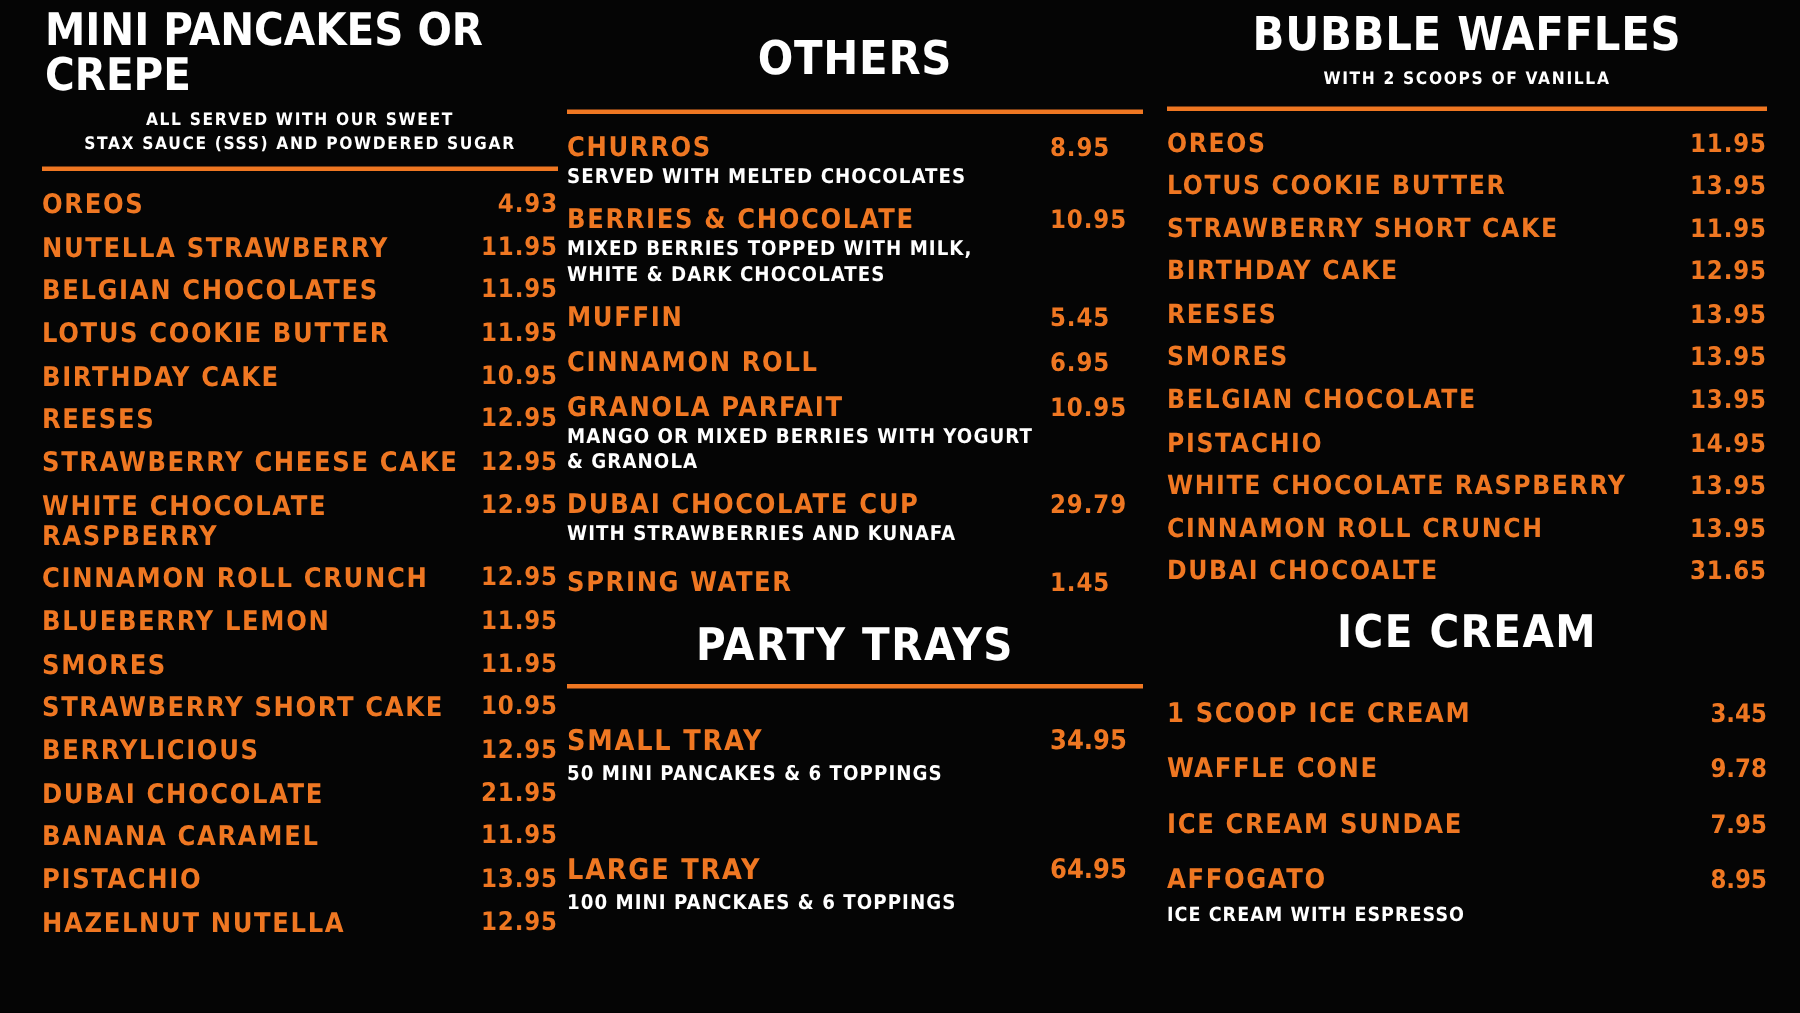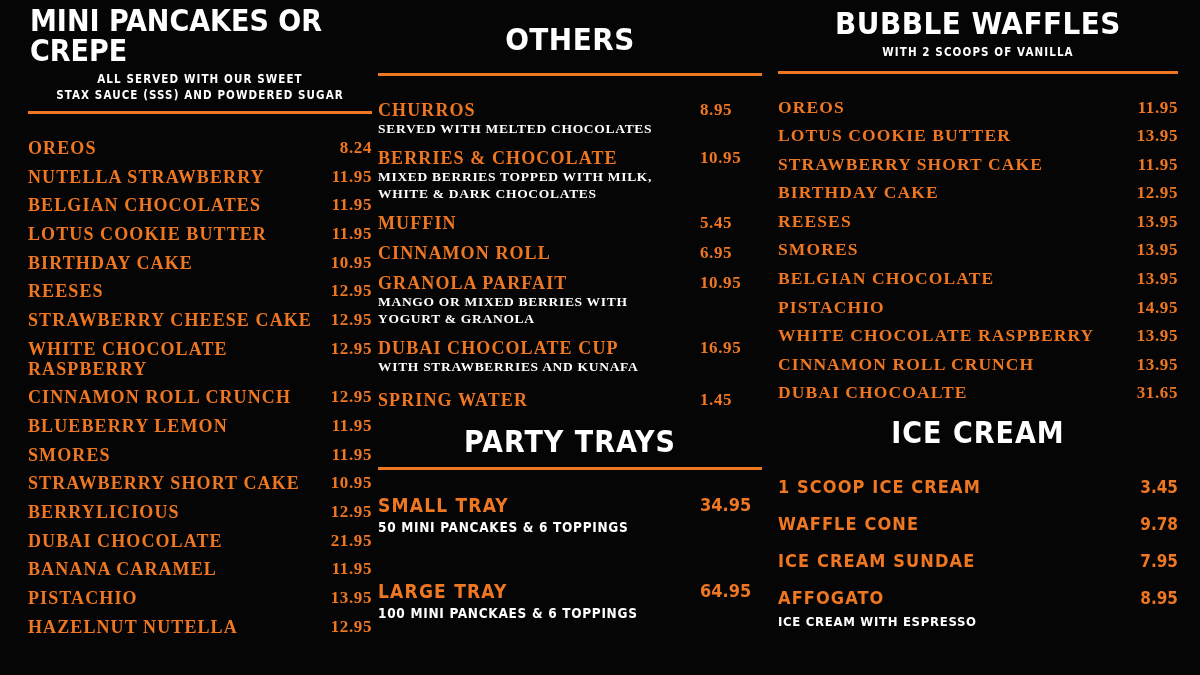--- a/index.html
+++ b/index.html
@@ -61,21 +61,21 @@
     text-transform: uppercase;
   }
   .rule {
     height: 3px;
     background: #ef7722;
     border: 0;
     margin: 0;
   }
 
   
-  .items { margin-top: 24px; font-family: Liberation Serif, serif; }
+  .items { margin-top: 13px; }
   .row {
     display: flex;
     align-items: flex-start;
     justify-content: space-between;
     column-gap: 10px;
   }
   .nm {
     font-size: 18px;
     font-weight: 800;
     letter-spacing: 1.1px;
@@ -146,21 +146,21 @@
     <div class="hdr hdr-main hdr-left-title">MINI PANCAKES OR CREPE</div>
     <div class="hdr hdr-sub" style="text-align:center; margin-top:6px;">
       <div>ALL SERVED WITH OUR SWEET</div>
       <div>STAX SAUCE (SSS) AND POWDERED SUGAR</div>
     </div>
     <hr class="rule" style="margin-top:8px;">
     <div class="items">
       <div class="item">
           <div class="row">
             <span class="nm">OREOS</span>
-            <span class="pr">8.24</span>
+            <span class="pr">4.93</span>
           </div>
         </div>
       <div class="item">
           <div class="row">
             <span class="nm">NUTELLA STRAWBERRY</span>
             <span class="pr">11.95</span>
           </div>
         </div>
       <div class="item">
           <div class="row">
@@ -307,21 +307,21 @@
           <div class="prcell"><span class="pr">10.95</span></div>
         </div>
       </div>
 
       <div class="item">
         <div class="row">
           <div style="flex:1;">
             <div class="nm">DUBAI CHOCOLATE CUP</div>
             <div class="desc">WITH STRAWBERRIES AND KUNAFA</div>
           </div>
-          <div class="prcell"><span class="pr">16.95</span></div>
+          <div class="prcell"><span class="pr">29.79</span></div>
         </div>
       </div>
 
       <div class="item" style="margin-top:14px;">
         <div class="row">
           <div style="flex:1;">
             <div class="nm">SPRING WATER</div>
           </div>
           <div class="prcell"><span class="pr">1.45</span></div>
         </div>

